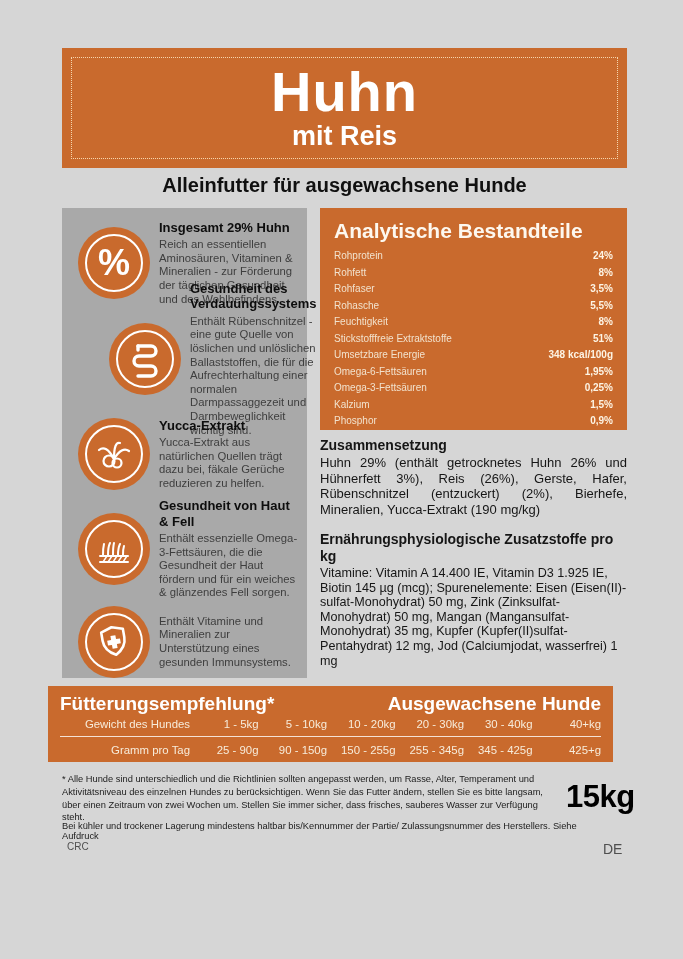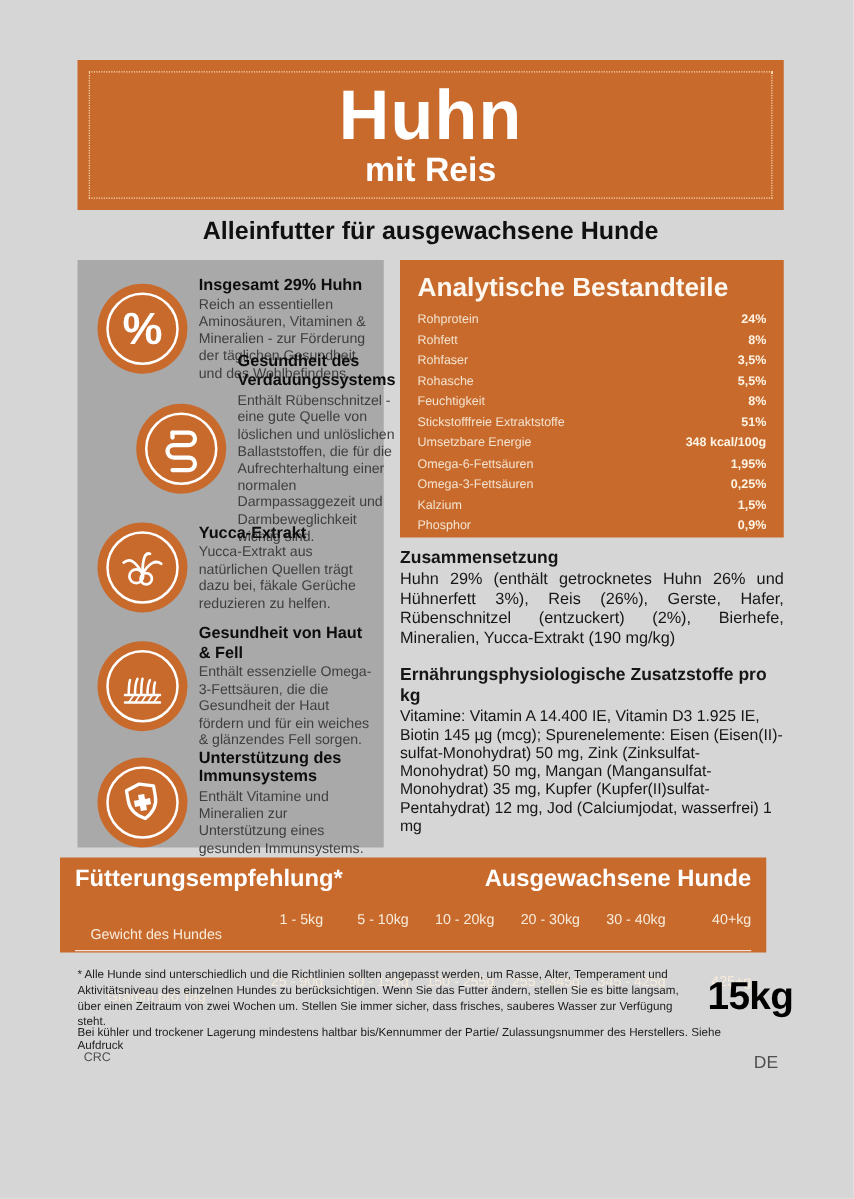--- a/index.html
+++ b/index.html
@@ -43,21 +43,21 @@
   .textblock h3 { font-size:14px; font-weight:bold; line-height:17px; margin-bottom:1px; }
   .composition p { font-size:13px; line-height:15.6px; text-align:justify; }
   .additives p { font-size:12.6px; line-height:14.6px; }
 
   
   .feeding { position:absolute; left:48px; top:686px; width:565px; height:76px;
     background:#c96a2d; padding:7px 12px 6px 12px; color:#fff; }
   .feeding-head { display:flex; justify-content:space-between; align-items:baseline; }
   .feeding-title, .feeding-subtitle { font-size:19px; font-weight:bold; color:#fff; line-height:22px; }
   .frow { display:flex; align-items:center; font-size:11.4px; color:#f7ecdb; }
-  .frow .rowlbl { flex:0 0 130px; text-align:center;margin-top:24px; }
+  .frow .rowlbl { flex:0 0 130px; text-align:right; }
   .frow .cell { flex:1; text-align:right; }
   .frow.weights { margin-top:3px; }
   .fdivider { border-top:1px solid rgba(255,255,255,.8); margin:6px 0 7px 0; }
 
   
   .footnote1 { position:absolute; left:62px; top:773px; width:500px; font-size:9.3px;
     line-height:12.8px; color:#1c1c1c; }
   .footnote2 { position:absolute; left:62px; top:821px; width:545px; font-size:9.3px; color:#1c1c1c; }
   .weight-badge { position:absolute; left:566px; top:779px; font-size:31px; font-weight:bold;
     color:#000; letter-spacing:-0.5px; }
@@ -138,21 +138,20 @@
   <div class="benefit b5">
     <div class="benefit-icon">
       <svg width="40" height="40" viewBox="0 0 40 40">
         <g transform="rotate(-10 20 20)">
           <path d="M20 5 l11 3.5 v8.5 c0 8.5 -5.5 13 -11 16 c-5.5 -3 -11 -7.5 -11 -16 v-8.5 z" fill="none" stroke="#fff" stroke-width="2.6" stroke-linejoin="round"></path>
           <path d="M17.5 13.5 h5 v4 h4 v5 h-4 v4 h-5 v-4 h-4 v-5 h4 z" fill="#fff"></path>
         </g>
       </svg>
     </div>
     <div class="benefit-text">
-      <div class="benefit-title">Unterstützung des Immunsystems</div>
       <div class="benefit-body">Enthält Vitamine und Mineralien zur Unterstützung eines gesunden Immunsystems.</div>
     </div>
   </div>
 
   <div class="analytical">
     <div class="analytical-title">Analytische Bestandteile</div>
     <div class="arow">
         <span class="lbl">Rohprotein</span>
         <span class="val">24%</span>
       </div>

